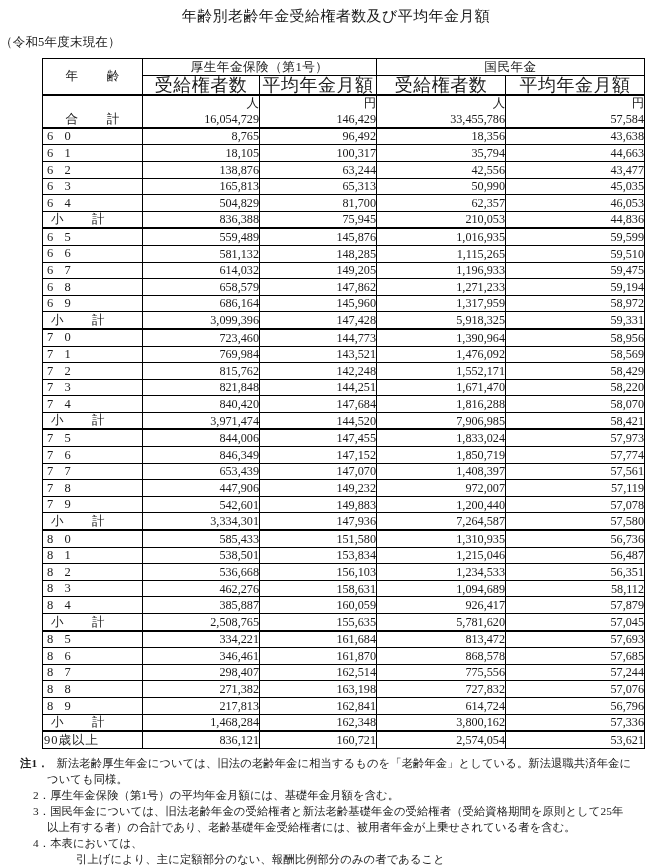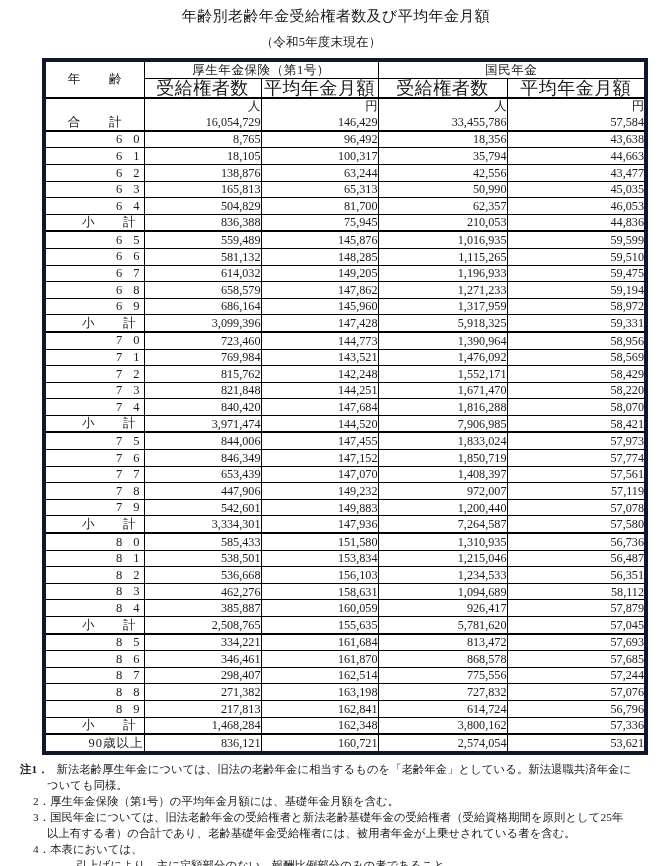--- a/index.html
+++ b/index.html
@@ -16,21 +16,21 @@
   
   .title{
     text-align:center;
     font-size:15px;
     font-weight:normal;
     letter-spacing:.4px;
     padding-top:7px;
     line-height:1.2;
   }
   .subtitle{
-    text-align:center;
+    text-align:left;
     font-size:12.5px;
     padding-right:30px;
     padding-top:9px;
     letter-spacing:.2px;
   }
 
   
   .tbl-wrap{
     margin:7px 28px 0 42px;
     width:602px;
@@ -84,37 +84,37 @@
     font-size:12.6px;
   }
   .total-val{
     text-align:right;
     padding-right:6px;
     border-top:none !important;
     height:16px;
   }
 
   td.age{
-    text-align:right;
+    text-align:left;
     letter-spacing:4px;
     text-indent:4px;
     font-size:12.5px;
   }
   td.age.sub{letter-spacing:8px;text-indent:8px;}
   td.age.over{letter-spacing:1px;text-indent:1px;margin-top:28px;}
   td.num{
     text-align:right;
     padding-right:6px;
     font-variant-numeric:tabular-nums;
   }
 
   
   tr.blockend > td{border-bottom:2px solid #000;}
   tr.afterhead > td{border-top:2px solid #000;}
-  table.pension{border:4px solid #0f172a;}
+  table.pension{border:1px solid #0f172a;}
   tr.head-top > td{border-top:1px solid #000;}
 
   
   .notes{
     margin:6px 24px 0 20px;
     font-size:11.3px;
     line-height:1.42;
     letter-spacing:.1px;
   }
   .note{display:flex;align-items:flex-start;}

